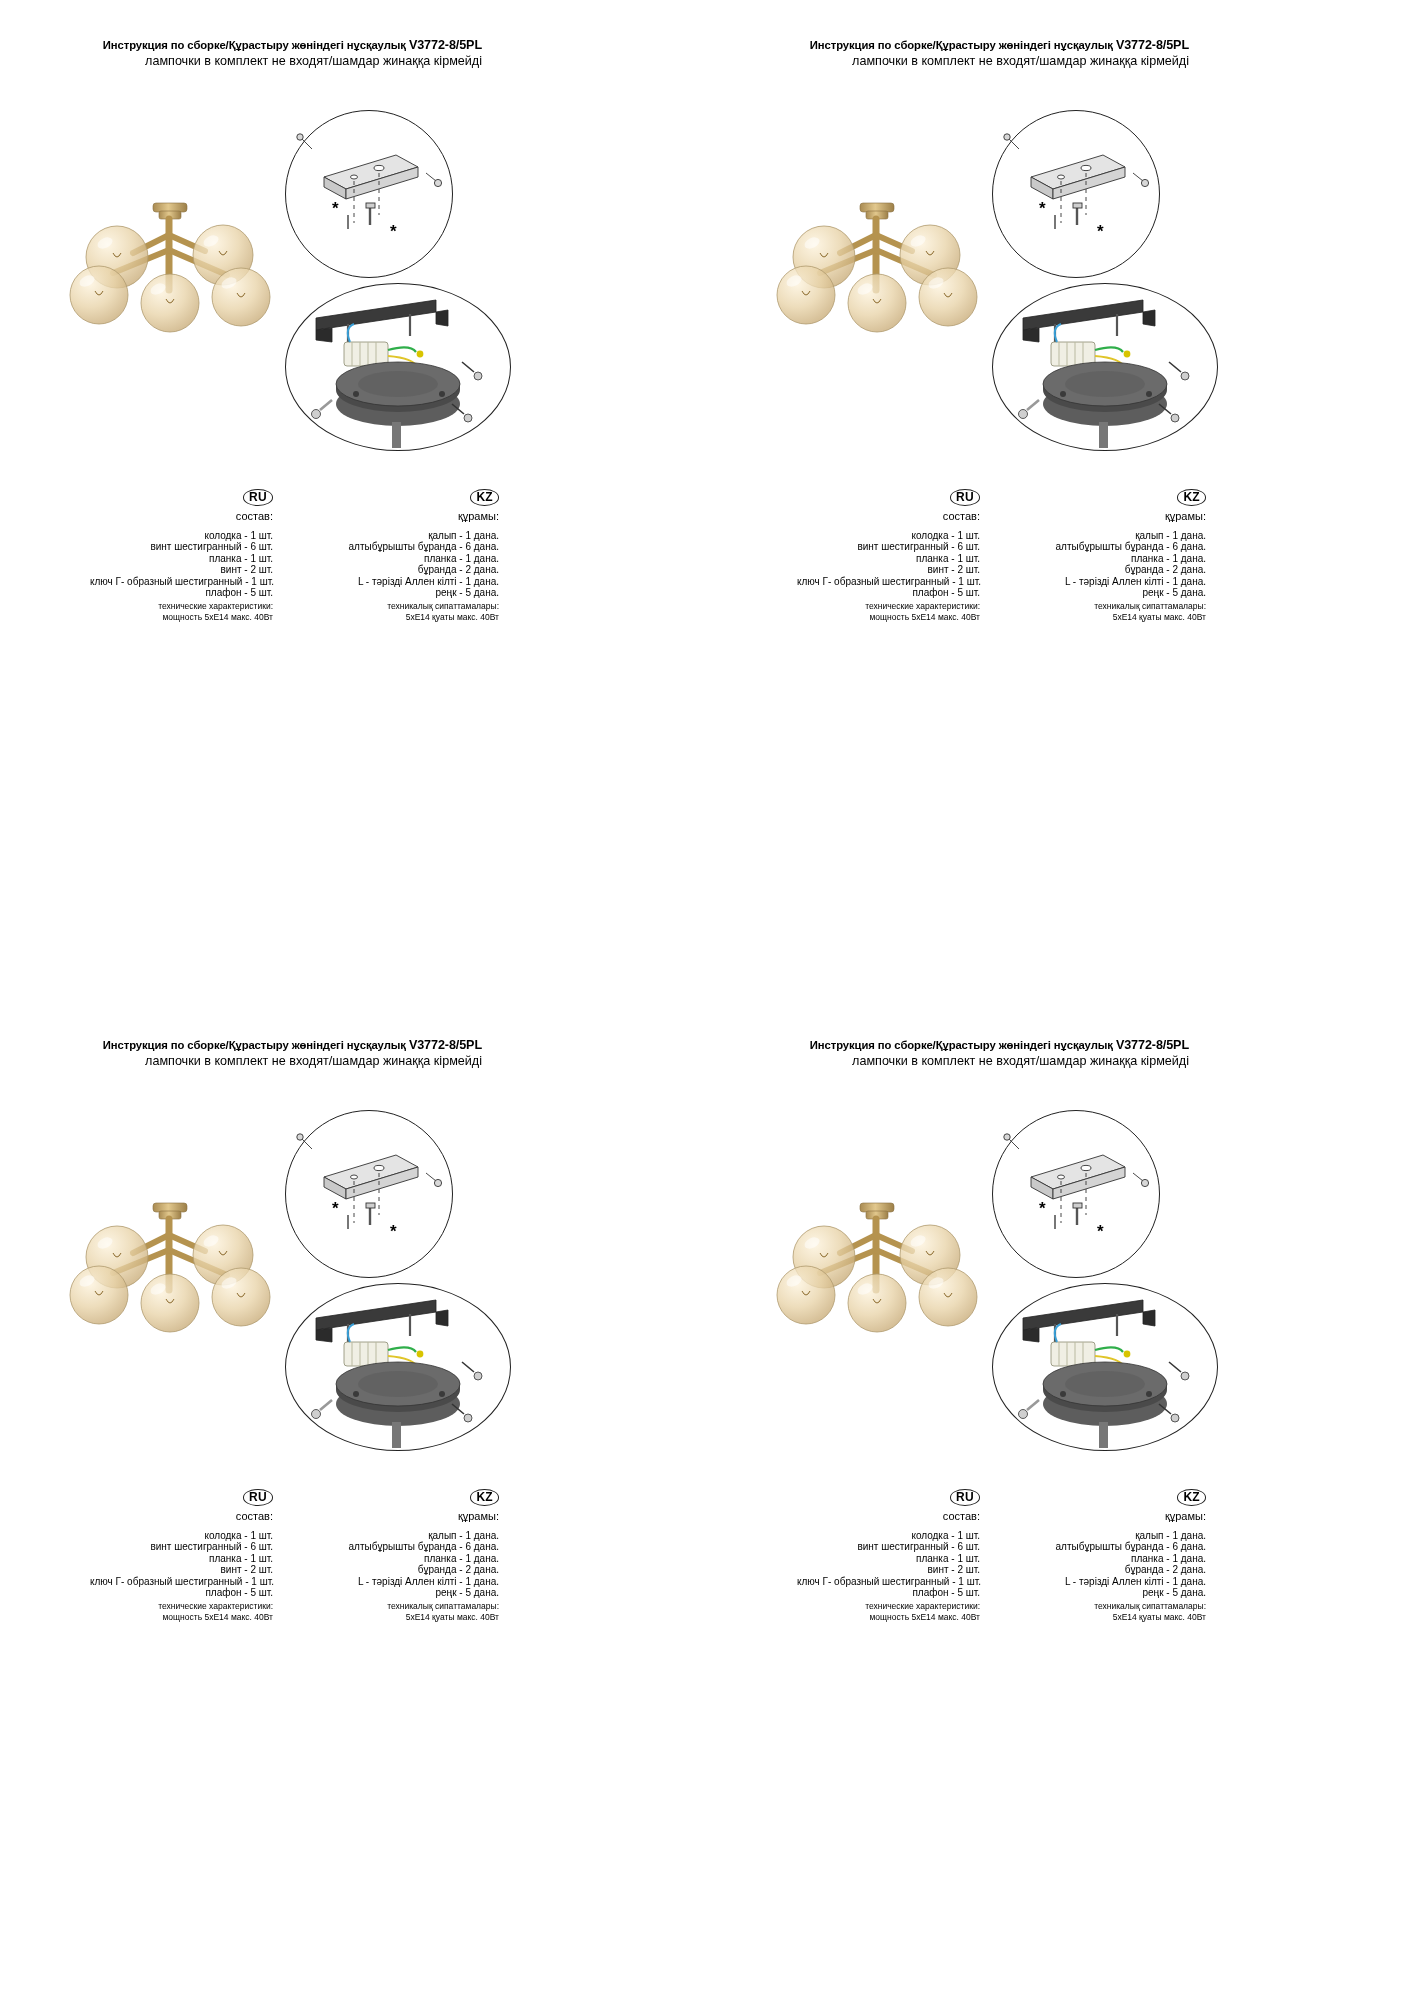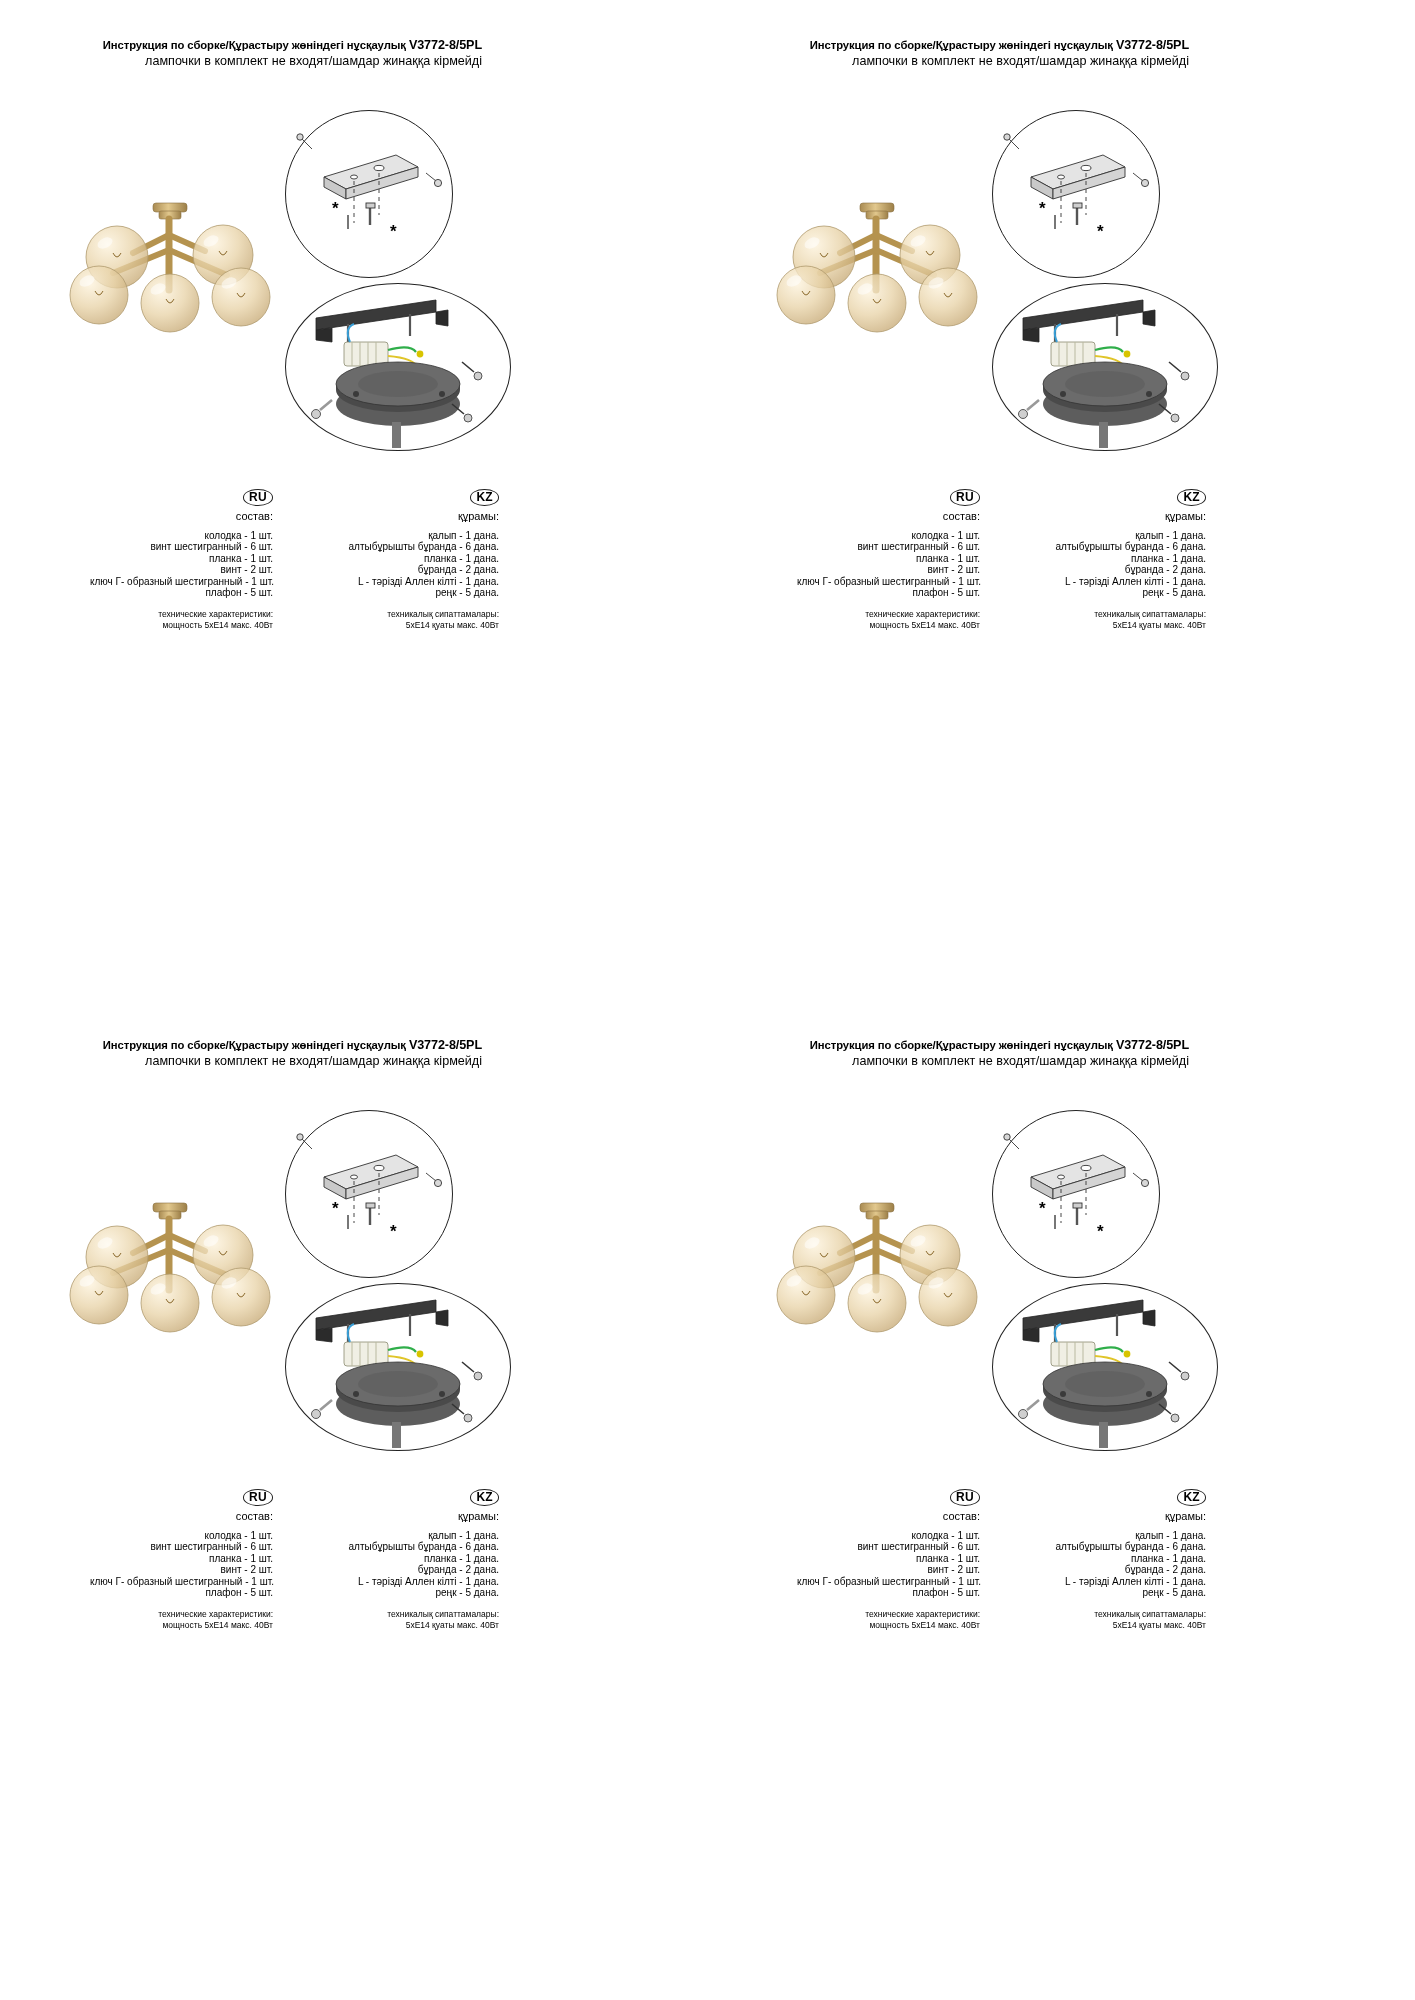--- a/index.html
+++ b/index.html
@@ -118,21 +118,21 @@
     margin-top: 4px;
     margin-bottom: 8px;
   }
   .items {
     font-size: 10px;
     line-height: 11.5px;
     margin-left: 17px;
   }
   .items div { white-space: nowrap; }
   .tech {
-    margin-top: 10px;
+    margin-top: 2px;
     font-size: 8.5px;
     line-height: 11.5px;
   }
   .tech div { white-space: nowrap; }
   svg { display: block; }
 </style>
 </head>
 <body>
 
 <div class="sheet q1">

